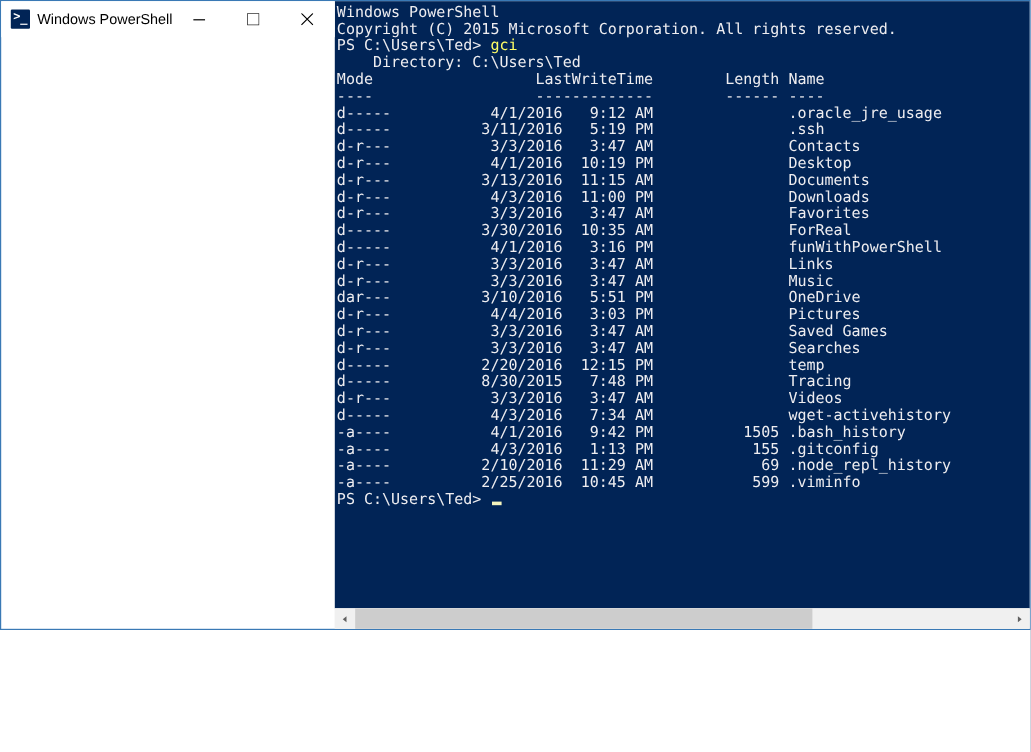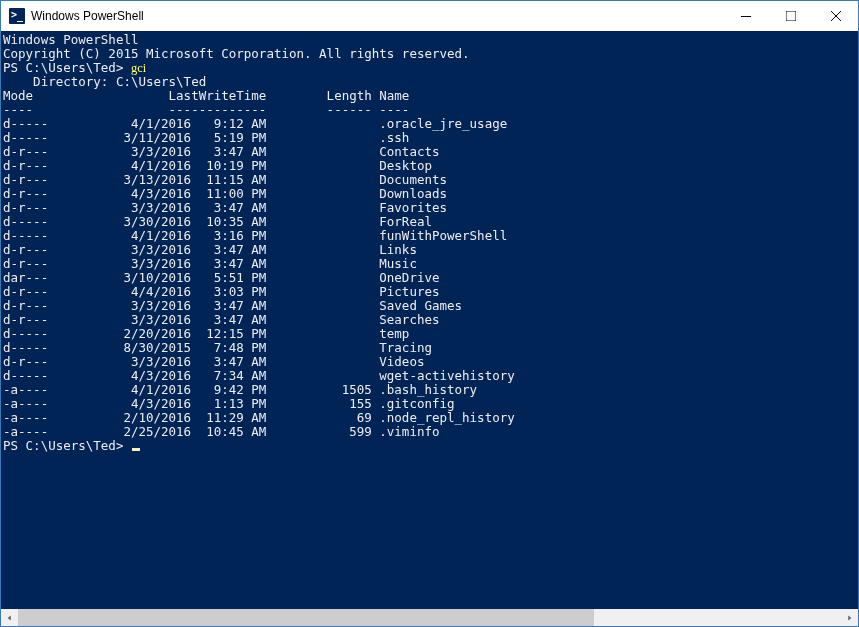--- a/index.html
+++ b/index.html
@@ -6,24 +6,23 @@
   html, body { margin: 0; padding: 0; }
   body {
     width: 859px;
     height: 627px;
     background: #fff;
     font-family: sans-serif;
     overflow: hidden;
   }
   .window {
     width: 859px;
-    height: 627px;
+    height: 525px;
     border: 1px solid #3a79b5;
     display: flex;
-    flex-direction: column;
     background: #fff;
   }
   .titlebar {
     height: 30px;
     background: #fff;
     display: flex;
     align-items: center;
     flex-shrink: 0;
     position: relative;
   }
@@ -91,21 +90,21 @@
     background: #012456;
     color: #eeedf0;
     font-family: Consolas, "Lucida Console", monospace;
     font-size: 12.5px;
     line-height: 14px;
     white-space: pre;
     padding: 2px 0 2px 2px;
     overflow: hidden;
   }
   .row { white-space: pre; }
-  .cmd { color: #ffff66; font-family: Liberation Serif, serif; }
+  .cmd { color: #ffff66; }
   .cursor {
     display: inline-block;
     width: 8px;
     height: 3px;
     background: #f4f4bd;
     vertical-align: -1px;
     margin-left: 1px;
   }
   .scrollbar-h {
     height: 17px;

